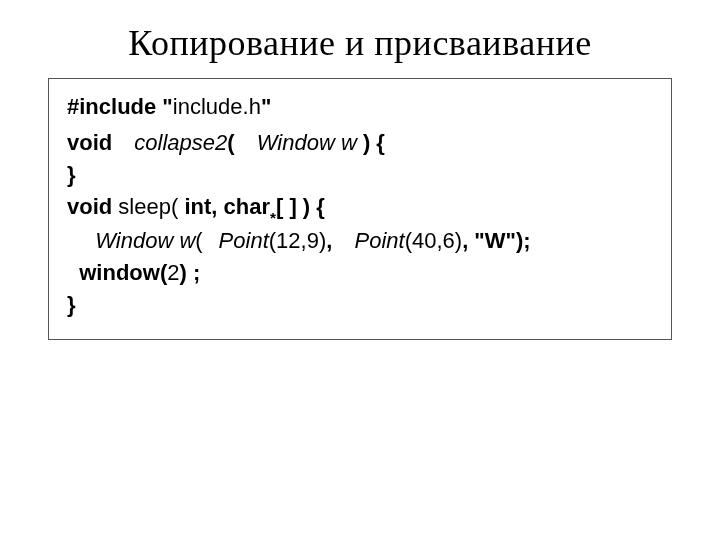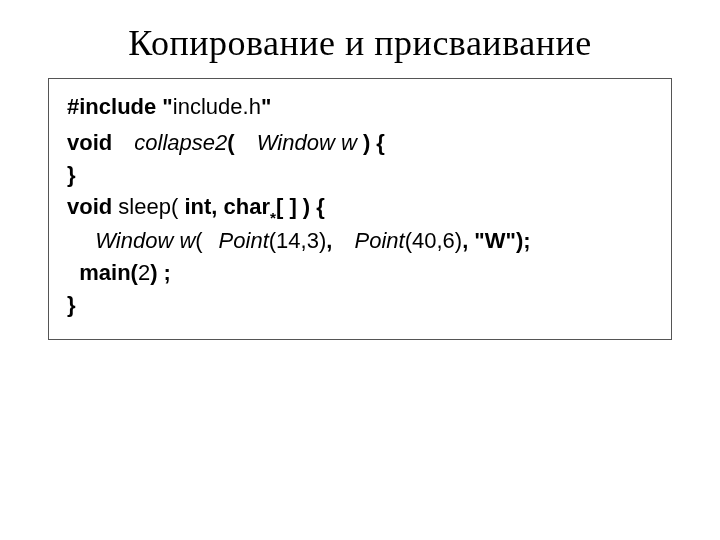--- a/index.html
+++ b/index.html
@@ -58,23 +58,23 @@
     <div class="gap"></div>
 
     <div class="line"><span class="b">void</span><span class="i"> collapse2</span><span class="b">(</span><span class="i"> Window w </span><span class="b">) {</span></div>
 
 
 
     <div class="line"><span class="b">}</span></div>
 
     <div class="line"><span class="b">void </span><span>sleep</span><span>(</span><span class="b"> int, char</span><span class="b sub">*</span><span class="b">[ ] ) {</span></div>
 
-    <div class="line"><span class="i">  Window w</span><span>(</span><span class="i">Point</span><span>(14,3)</span><span class="b">,</span><span class="i"> Point</span><span>(40,6)</span><span class="b">,</span><span class="b"> "W");</span></div>
+    <div class="line"><span class="i">  Window w</span><span>(</span><span class="i">Point</span><span>(12,9)</span><span class="b">,</span><span class="i"> Point</span><span>(40,6)</span><span class="b">,</span><span class="b"> "W");</span></div>
 
 
 
 
-    <div class="line"><span class="b">  main(</span><span>2</span><span class="b">) ;</span></div>
+    <div class="line"><span class="b">  window(</span><span>2</span><span class="b">) ;</span></div>
 
     <div class="line"><span class="b">}</span></div>
 
   </div>
 </div>
 
 </body></html>

